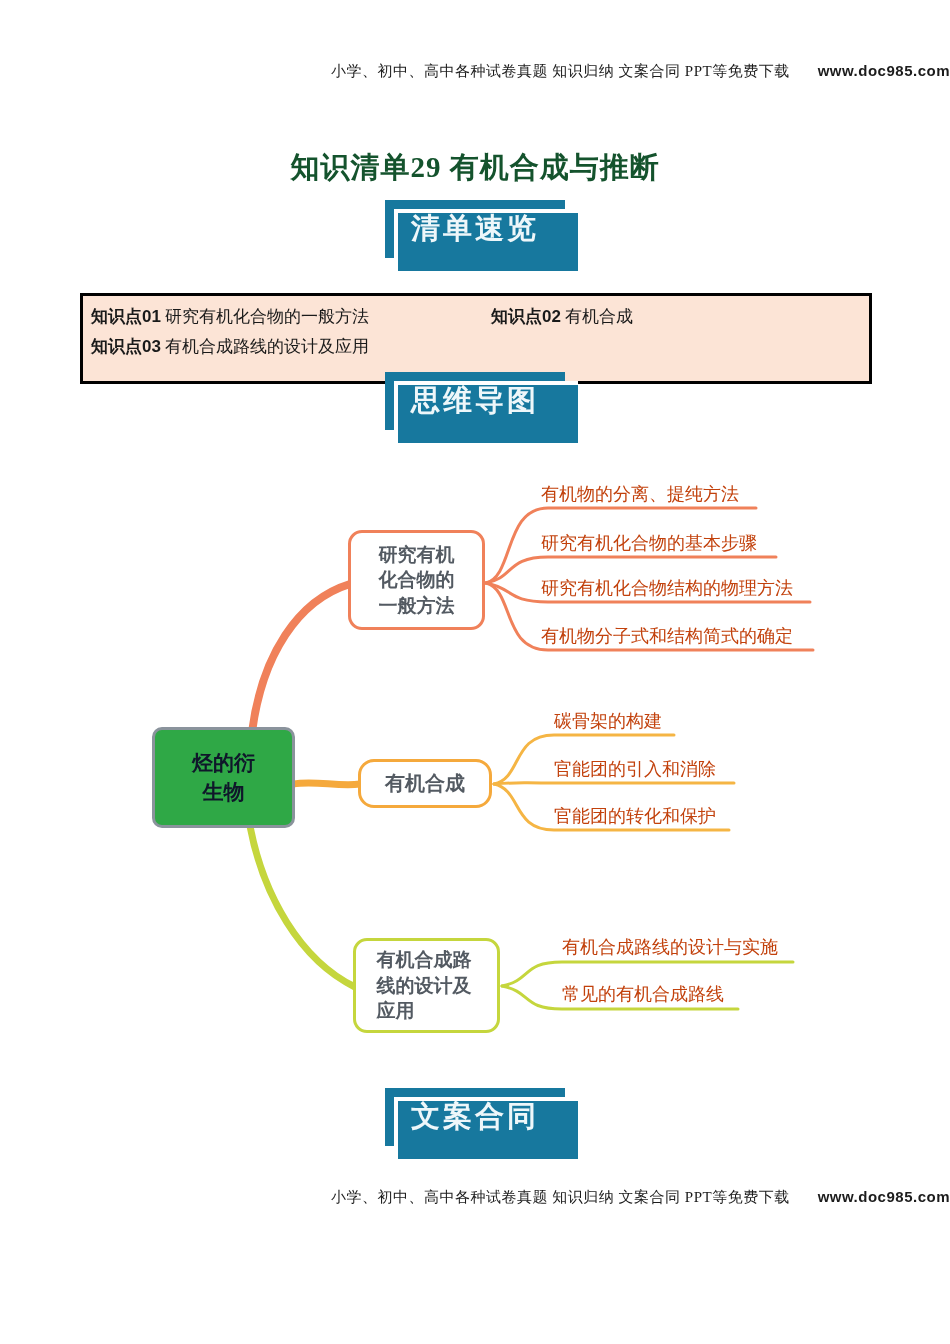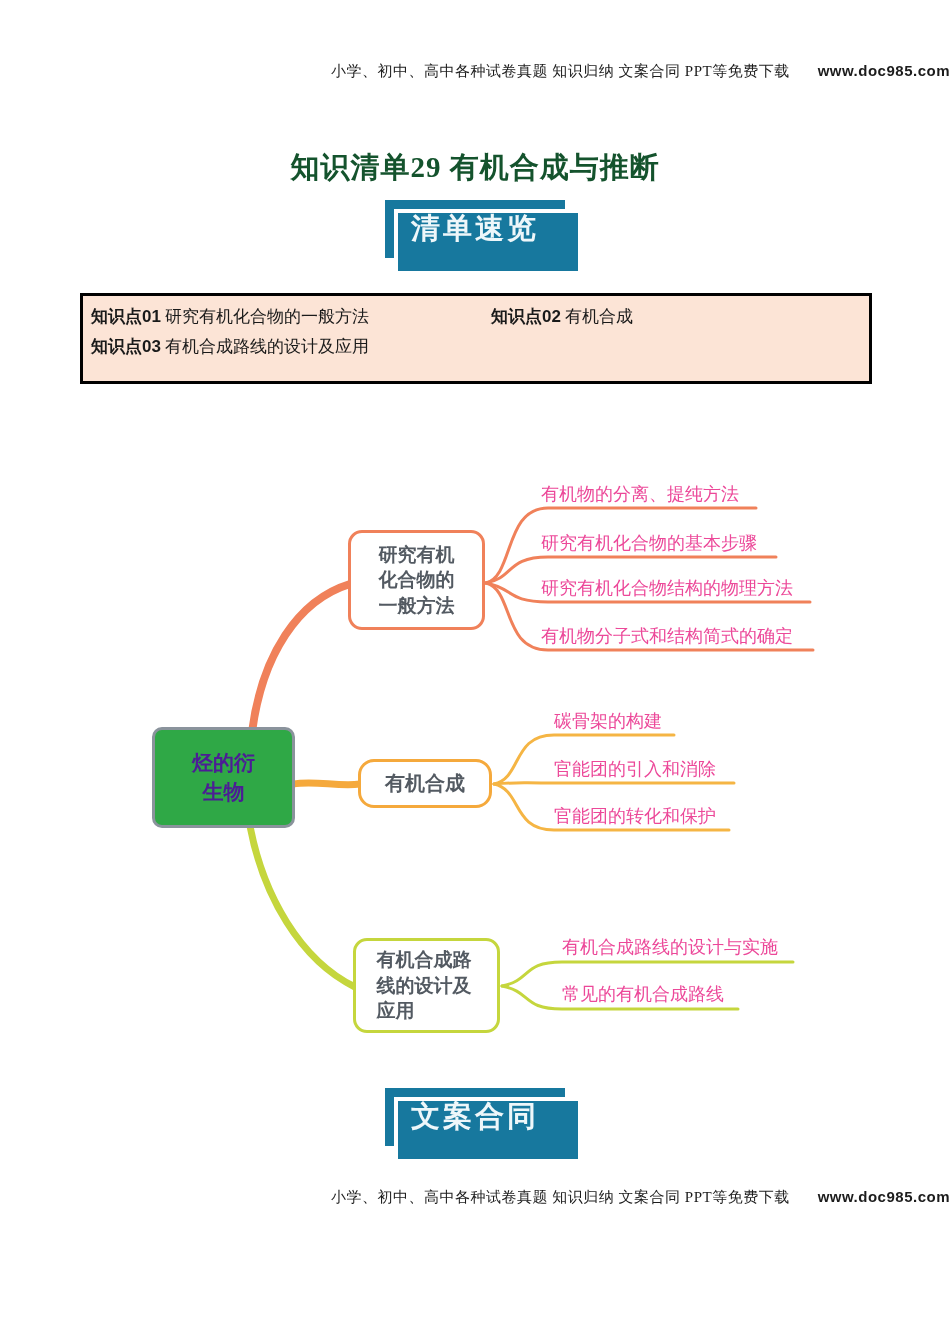--- a/index.html
+++ b/index.html
@@ -51,32 +51,32 @@
   .mnode {
     position:absolute; display:flex; align-items:center; justify-content:center;
     background:#ffffff; border-radius:14px;
     font-family:"Liberation Sans","DejaVu Sans",sans-serif;
     font-weight:bold; color:#535A62; line-height:1.35; text-align:center;
   }
   .mnode .wrapbox { display:inline-block; }
   .root {
     left:152px; top:277px; width:143px; height:101px;
     background:#2FA846; border:3px solid #8A939C; border-radius:10px;
-    font-size:21px; color:#4c1d95;
+    font-size:21px; color:#0f172a;
   }
   .root .wrapbox { width:70px; }
   .b1 { left:348px; top:80px;  width:137px; height:100px; border:3px solid #F0815A; font-size:19px; }
   .b1 .wrapbox { width:82px; }
   .b2 { left:358px; top:309px; width:134px; height:49px;  border:3px solid #F5A93C; border-radius:16px; font-size:20px; }
   .b3 { left:353px; top:488px; width:147px; height:95px;  border:3px solid #C5D63D; font-size:19px; text-align:left; }
   .b3 .wrapbox { width:100px; }
   .leaf {
     position:absolute; white-space:nowrap;
     font-family:"Liberation Sans","DejaVu Sans",sans-serif;
-    font-size:18px; color:#ec4899;
+    font-size:18px; color:#c2410c;
   }
 </style>
 </head>
 <body>
 
 <div class="page">
 
   <div class="docline" style="top:62px;">
     <span>小学、初中、高中各种试卷真题  知识归纳  文案合同  PPT等免费下载</span><span class="url">www.doc985.com</span>
   </div>
@@ -96,20 +96,23 @@
         <span class="klabel">知识点02</span><span>有机合成</span>
       </span>
     </div>
     <div class="krow">
       <span class="kitem">
         <span class="klabel">知识点03</span><span>有机合成路线的设计及应用</span>
       </span>
     </div>
   </div>
 
+  <div class="banner-wrap" style="top:372px;">
+    <span class="banner">思维导图</span>
+  </div>
 
   <div class="mindmap">
     <svg width="950" height="640" viewBox="0 0 950 640">
 
       <path d="M 252,282 C 262,205 298,150 350,134" stroke="#F0815A" stroke-width="8" fill="none" stroke-linecap="round"></path>
       <path d="M 293,334 C 315,330 338,337 360,334" stroke="#F5A93C" stroke-width="7" fill="none" stroke-linecap="round"></path>
       <path d="M 250,376 C 263,445 300,510 355,537" stroke="#C5D63D" stroke-width="7" fill="none" stroke-linecap="round"></path>
 
       <path d="M 486,133 C 514,126 504,58 548,58 L 756,58" stroke="#F0815A" stroke-width="3" fill="none" stroke-linecap="round"></path>
       <path d="M 486,133 C 514,128 506,107 548,107 L 776,107" stroke="#F0815A" stroke-width="3" fill="none" stroke-linecap="round"></path>

